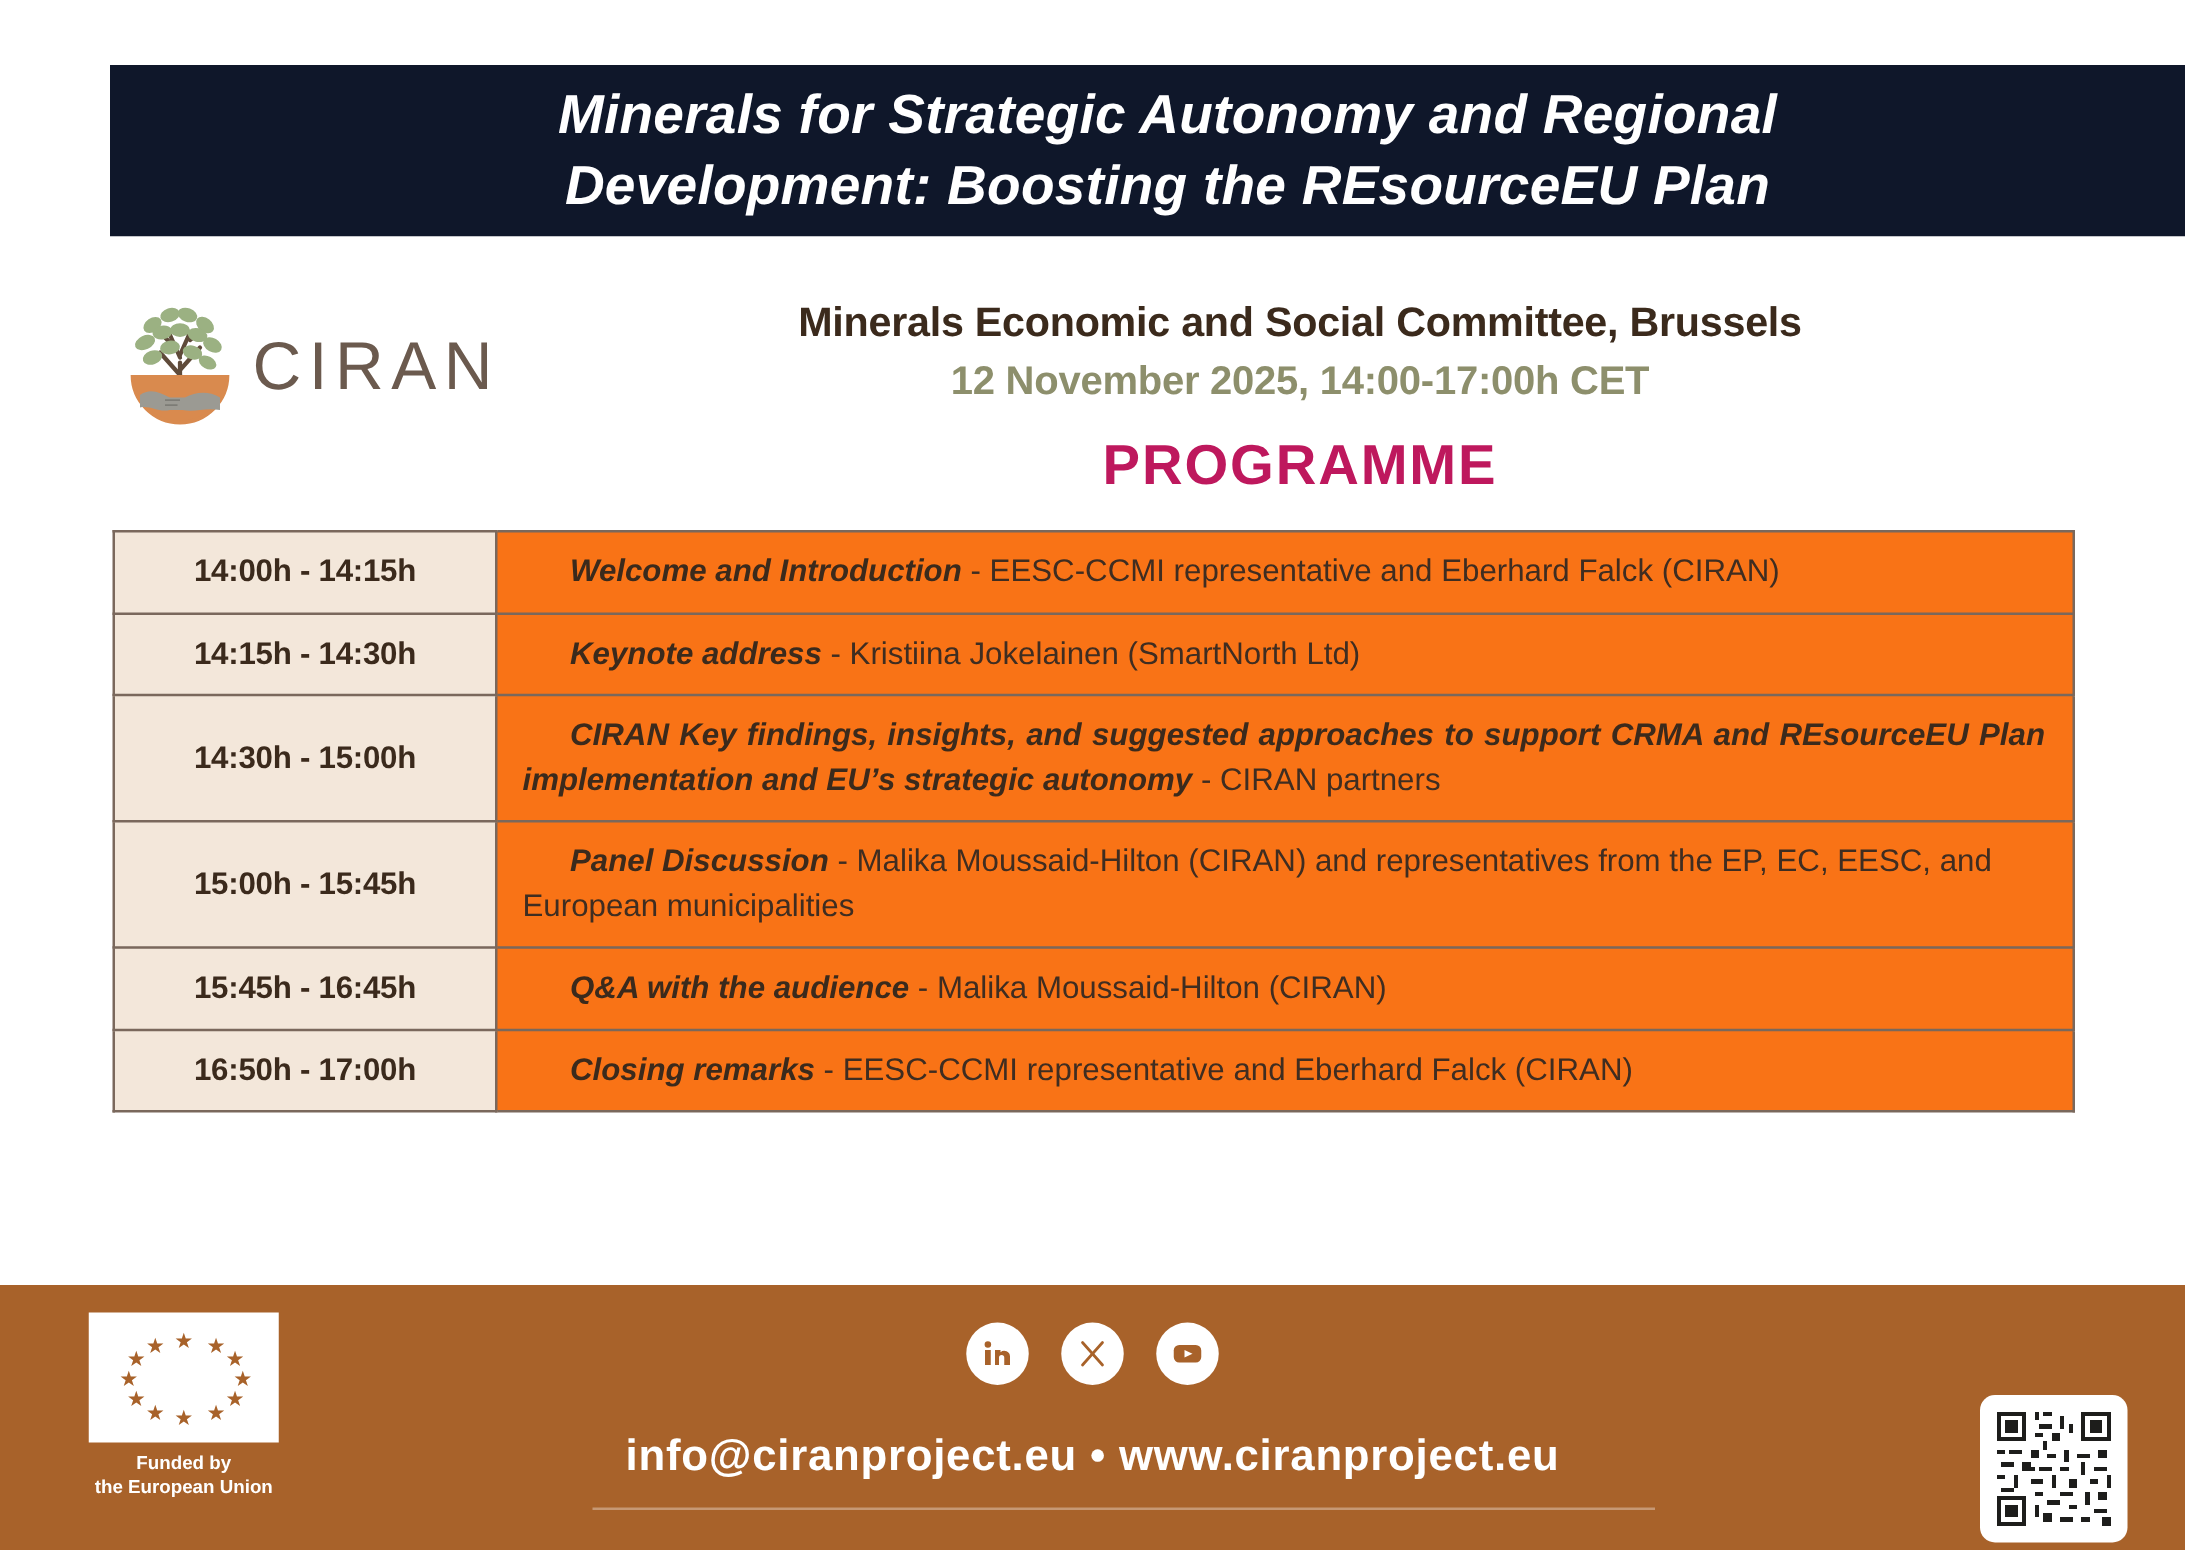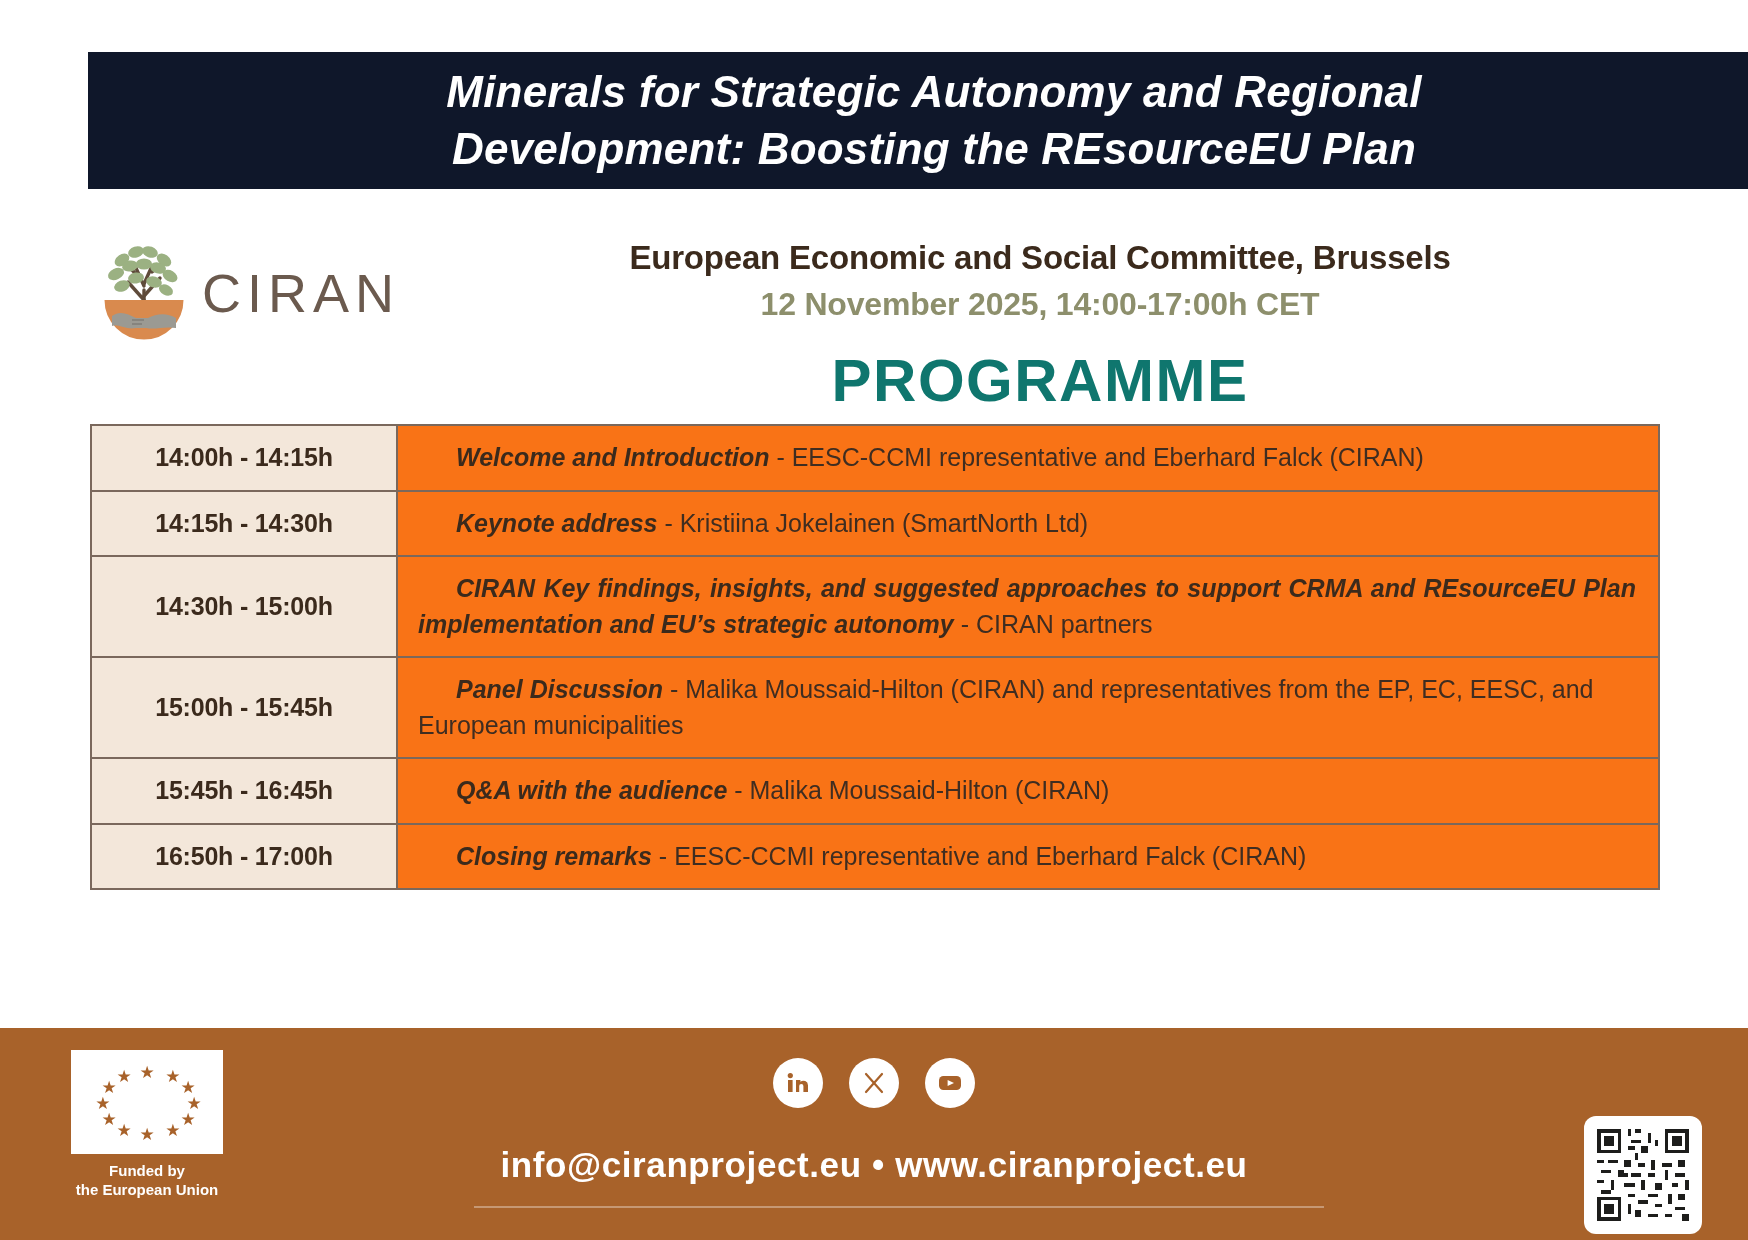--- a/index.html
+++ b/index.html
@@ -88,23 +88,23 @@
     letter-spacing: -0.2px;
     line-height: 1.25;
     margin-top: 6px;
   }
   .programme-heading {
     position: absolute;
     left: 420px;
     top: 346px;
     width: 1240px;
     text-align: center;
-    font-size: 60px;
-    font-weight: bold;
-    color: #0f766e;
+    font-size: 45px;
+    font-weight: bold;
+    color: #be185d;
     letter-spacing: 1.5px;
   }
 
   
   .programme-table {
     position: absolute;
     left: 90px;
     top: 424px;
     width: 1570px;
     border-collapse: collapse;
@@ -290,21 +290,21 @@
       <g stroke="#7d7c76" stroke-width="1.4" fill="none">
         <path d="M40 82 L52 82"></path>
         <path d="M40 86 L50 86"></path>
       </g>
     </svg>
   </div>
   <div class="logo-word">CIRAN</div>
 </div>
 
 <div class="event-details">
-  <div class="venue-line">European Economic and Social Committee, Brussels</div>
+  <div class="venue-line">Minerals Economic and Social Committee, Brussels</div>
   <div class="date-line">12 November 2025, 14:00-17:00h CET</div>
 </div>
 
 <div class="programme-heading">PROGRAMME</div>
 
 <table class="programme-table">
   <tbody>
     <tr>
       <td class="time-cell">14:00h - 14:15h</td>
       <td class="desc-cell"><span class="desc-title">Welcome and Introduction</span><span> - EESC-CCMI representative and Eberhard Falck (CIRAN)</span></td>

